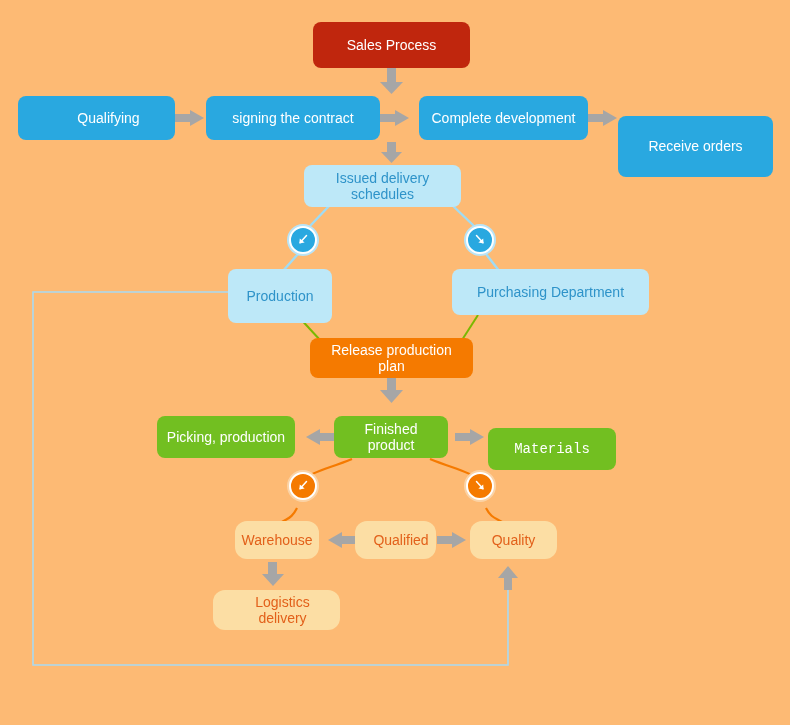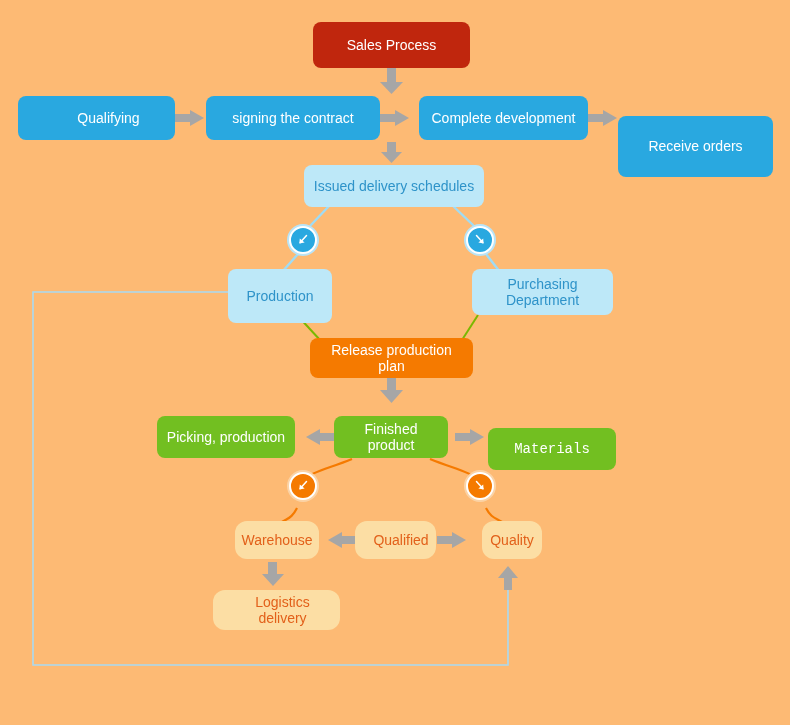--- a/index.html
+++ b/index.html
@@ -139,29 +139,29 @@
   </div>
 
   <div class="node n-blue" style="left:419px;top:96px;width:169px;height:44px;">
     <span>Complete development</span>
   </div>
 
   <div class="node n-blue" style="left:618px;top:96px;width:155px;height:61px;margin-top:20px;">
     <span>Receive orders</span>
   </div>
 
-  <div class="node n-lightblue" style="left:304px;top:165px;width:180px;height:42px;">
+  <div class="node n-lightblue" style="left:304px;top:165px;width:157px;height:42px;">
     <span>Issued delivery schedules</span>
   </div>
 
   <div class="node n-lightblue" style="left:228px;top:269px;width:104px;height:54px;">
     <span>Production</span>
   </div>
 
-  <div class="node n-lightblue" style="left:472px;top:269px;width:141px;height:46px;">
+  <div class="node n-lightblue" style="left:452px;top:269px;width:197px;height:46px;">
     <span>Purchasing Department</span>
   </div>
 
   <div class="node n-green" style="left:157px;top:416px;width:138px;height:42px;">
     <span>Picking, production</span>
   </div>
 
   <div class="node n-orange" style="left:310px;top:338px;width:163px;height:40px;">
     <span>Release production plan</span>
   </div>
@@ -175,21 +175,21 @@
   </div>
 
   <div class="node n-peach" style="left:235px;top:521px;width:84px;height:38px;">
     <span>Warehouse</span>
   </div>
 
   <div class="node n-peach" style="left:355px;top:521px;width:81px;height:38px;padding-left:19px;">
     <span>Qualified</span>
   </div>
 
-  <div class="node n-peach" style="left:482px;top:521px;width:60px;height:38px;">
+  <div class="node n-peach" style="left:470px;top:521px;width:87px;height:38px;">
     <span>Quality</span>
   </div>
 
   <div class="node n-peach" style="left:213px;top:590px;width:127px;height:40px;padding-left:20px;">
     <span>Logistics delivery</span>
   </div>
 
   <div class="badge badge-blue" style="left:289px;top:226px;">
     <svg width="16" height="16" viewBox="0 0 16 16">
       <path d="M11.5 3.5 L5.2 10.6" stroke="#ffffff" stroke-width="1.5" fill="none" stroke-linecap="round"></path>

